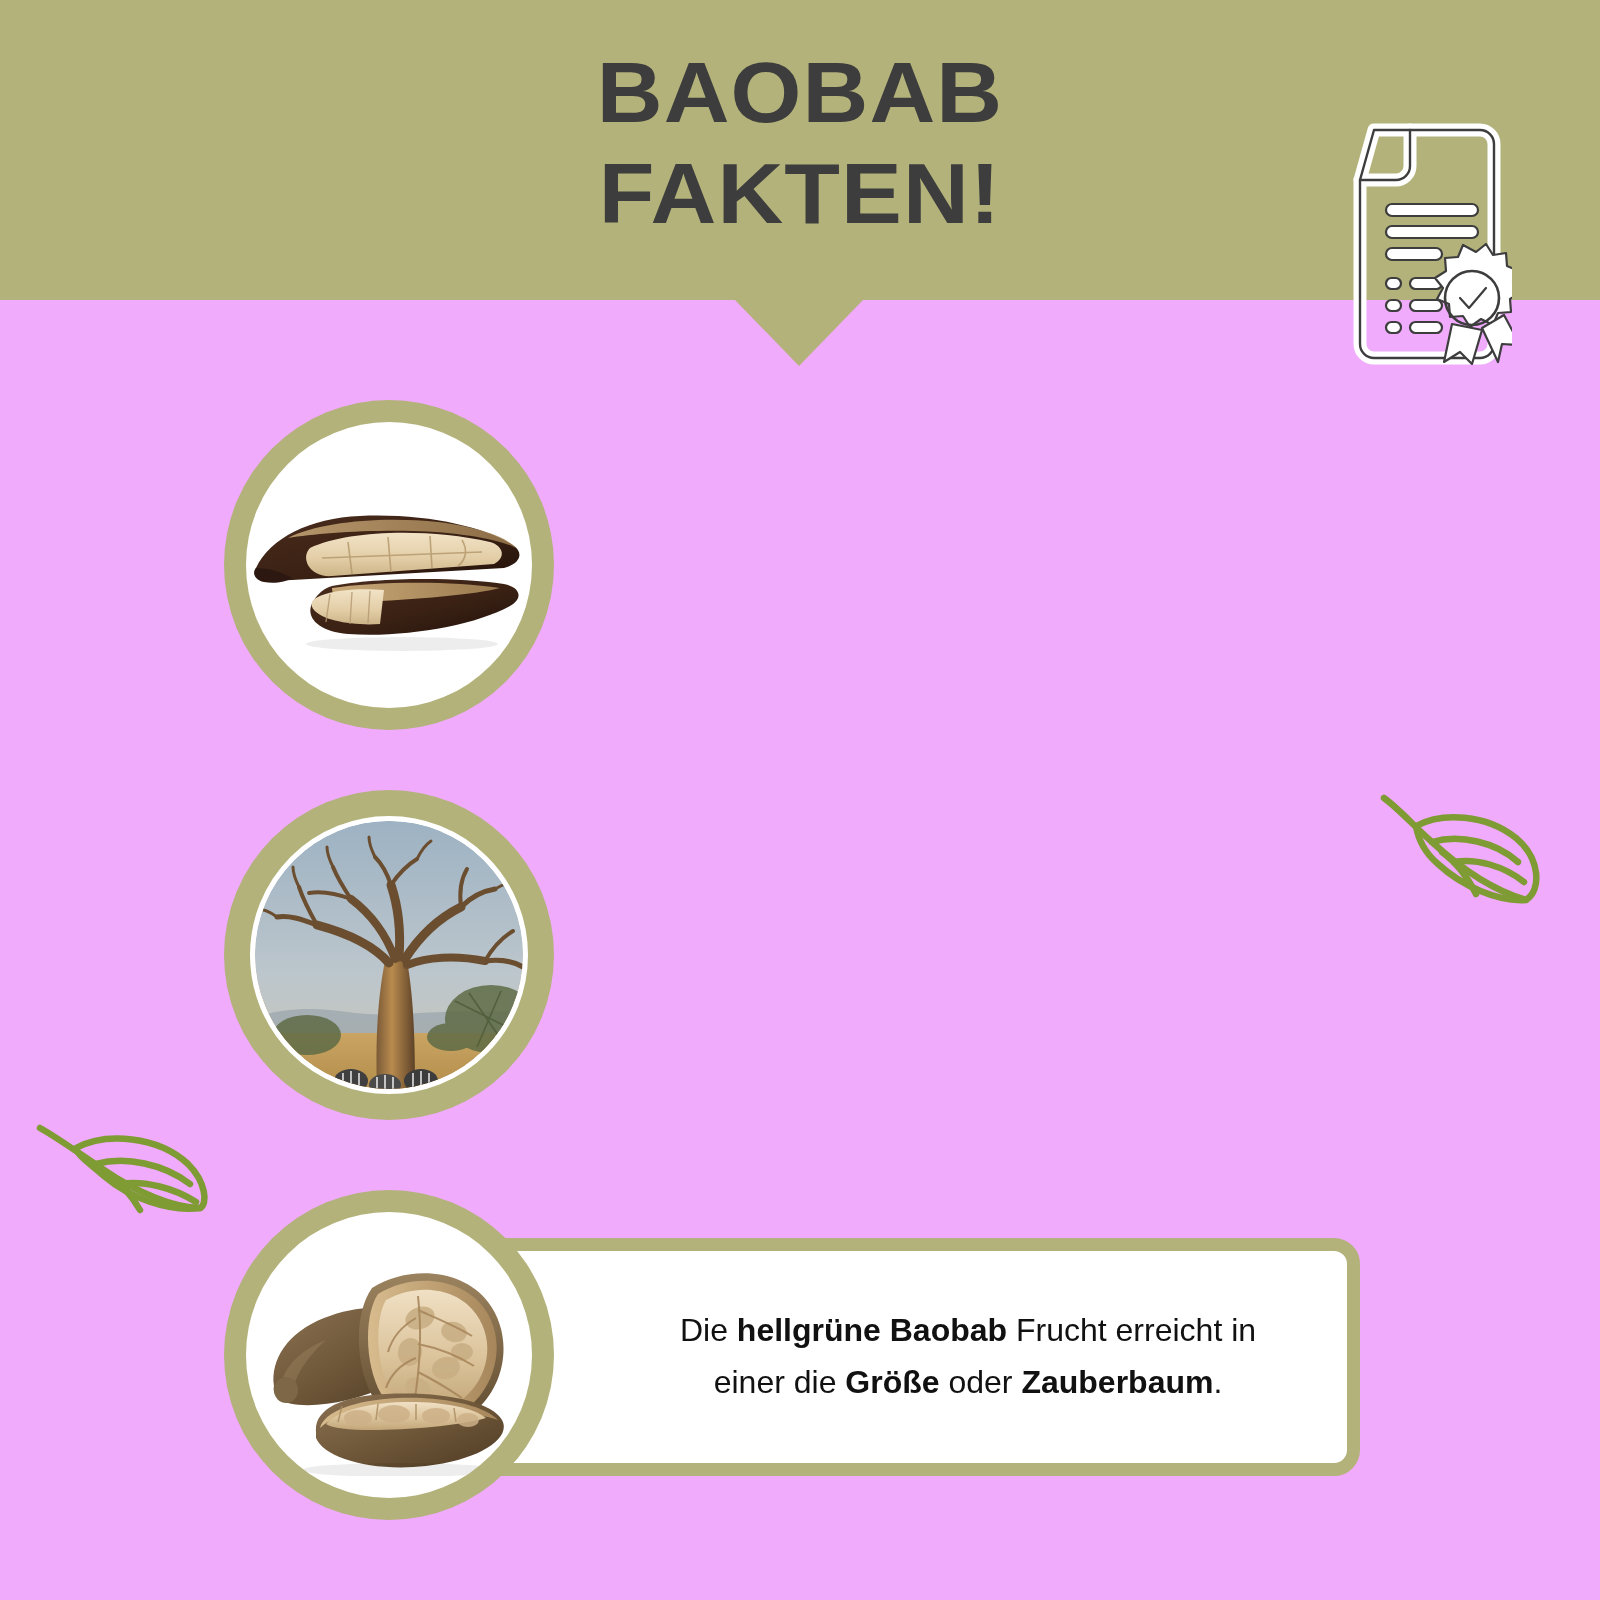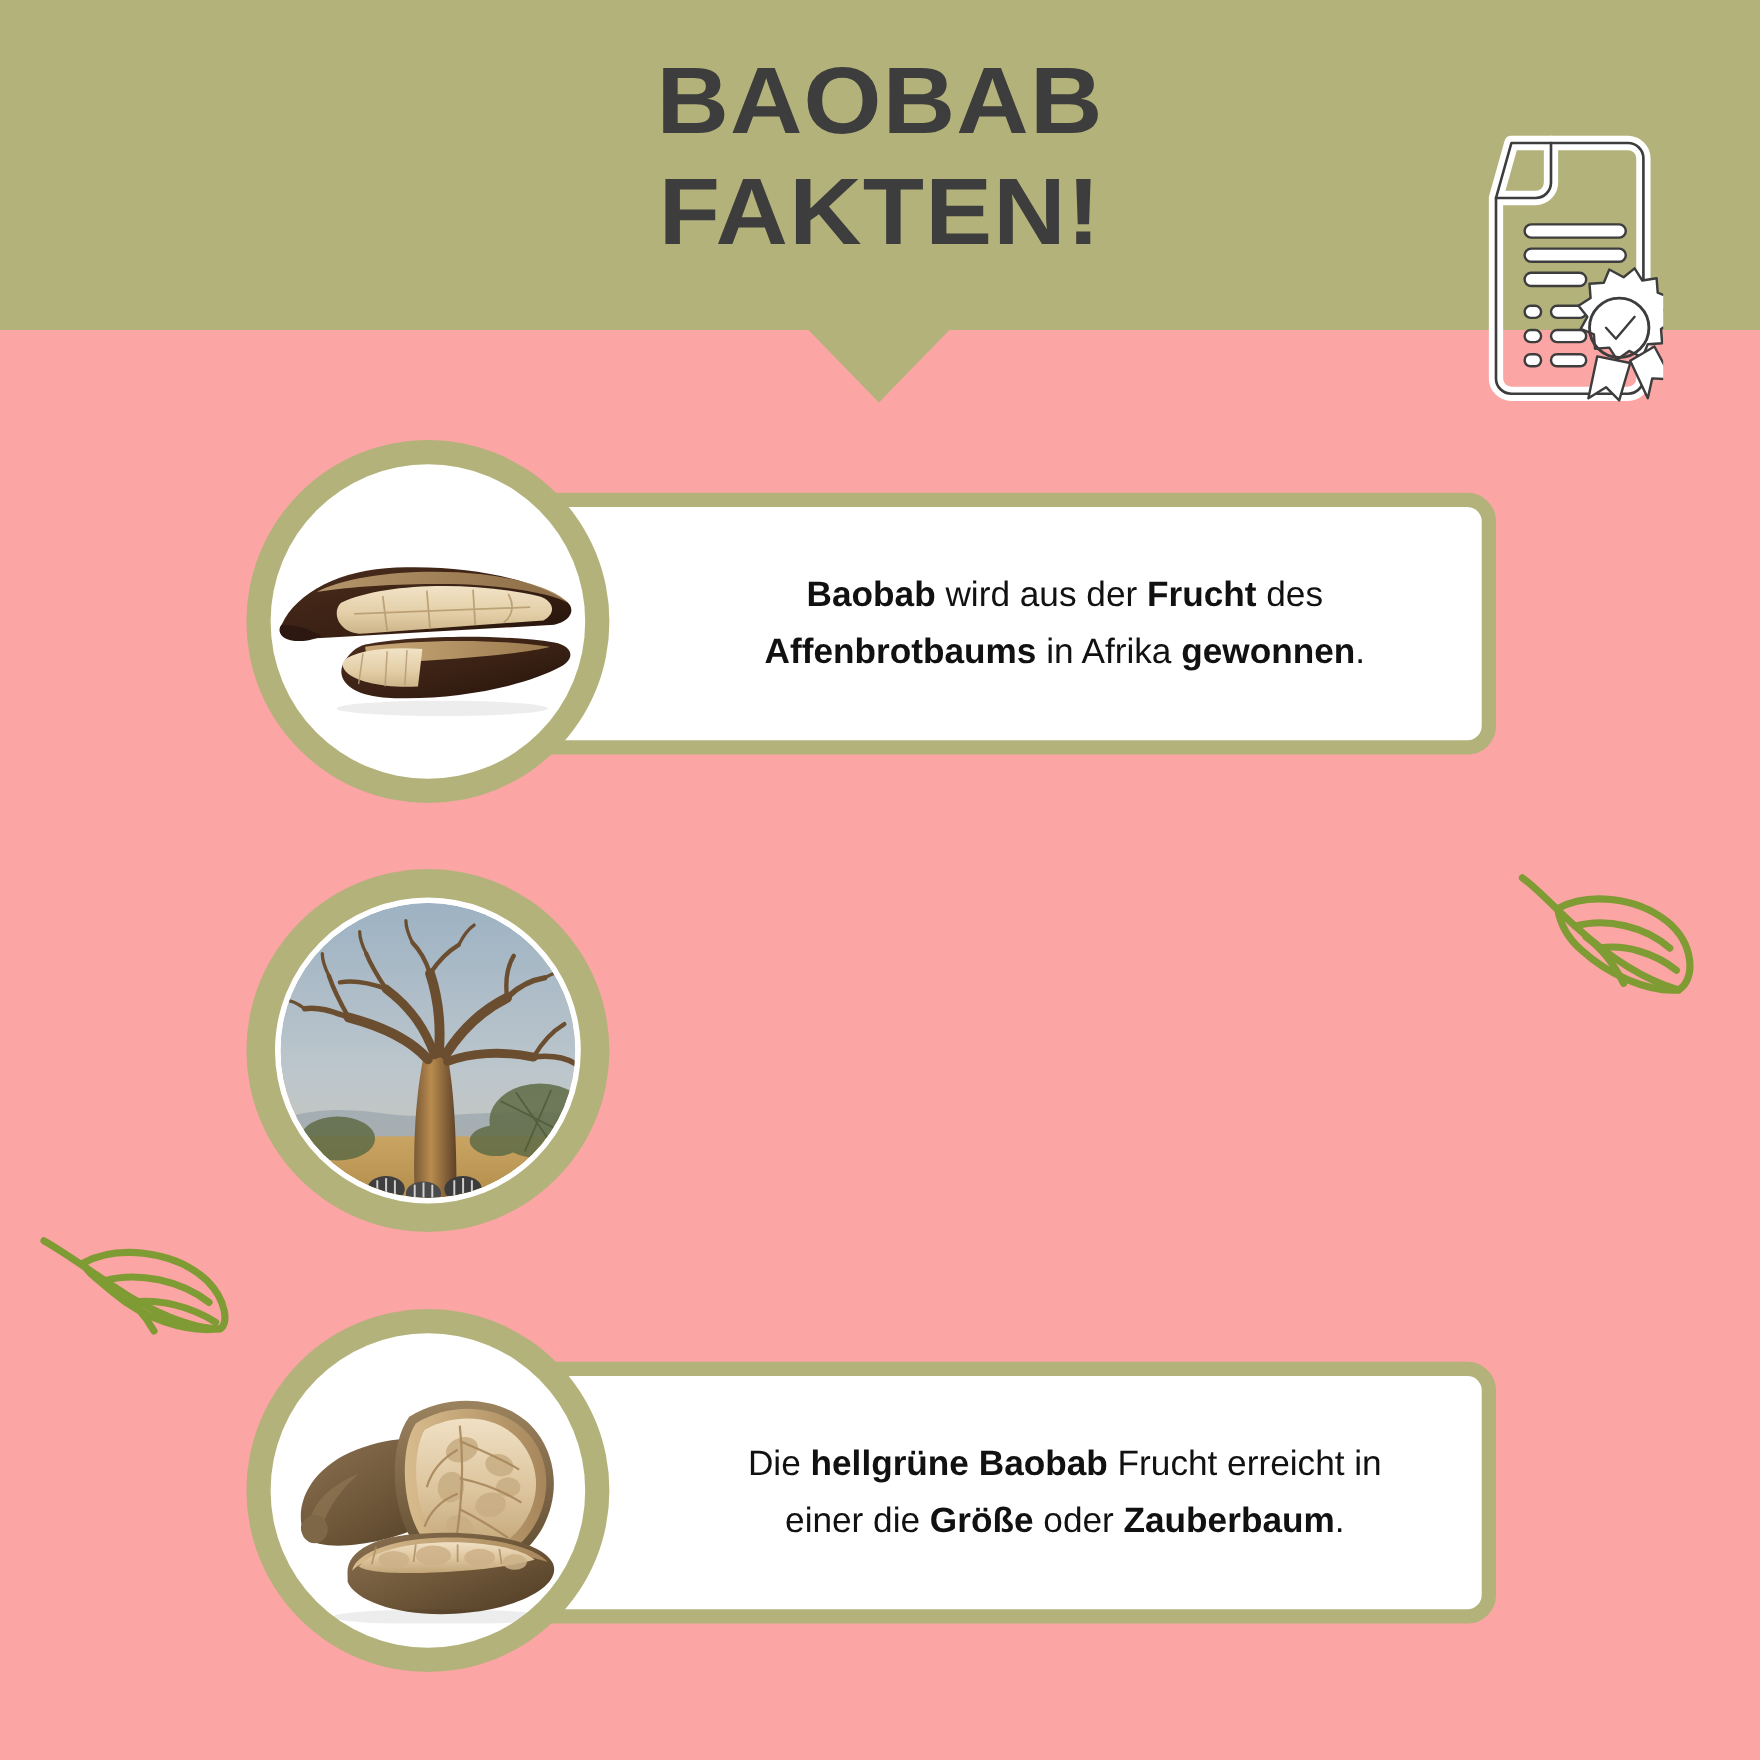--- a/index.html
+++ b/index.html
@@ -7,21 +7,21 @@
   html, body {
     width:1600px; height:1600px;
     background:#ffffff;
     font-family:"Liberation Sans", sans-serif;
     overflow:hidden;
   }
 
   #page {
     position:relative;
     width:1600px; height:1600px;
-    background:#fca5a5;
+    background:#f0abfc;
     overflow:hidden;
   }
 
   
   .header-banner {
     position:absolute;
     left:0; top:0;
     width:1600px; height:300px;
     background:#b3b27a;
   }
@@ -175,27 +175,20 @@
         <path d="M20 40 l9 10 l17 -20" fill="none" stroke="#ffffff" stroke-width="11" stroke-linecap="round" stroke-linejoin="round"></path>
         <path d="M20 40 l9 10 l17 -20" fill="none" stroke="#3d3d3d" stroke-width="2.2" stroke-linecap="round" stroke-linejoin="round"></path>
         <path d="M12 66 l-8 38 l16 -10 l12 12 l10 -34 Z" fill="#ffffff" stroke="#3d3d3d" stroke-width="2.2" stroke-linejoin="round"></path>
         <path d="M42 70 l16 34 l4 -18 l18 1 l-16 -30 Z" fill="#ffffff" stroke="#3d3d3d" stroke-width="2.2" stroke-linejoin="round"></path>
       </g>
     </svg>
   </div>
 
   <div class="fact-row r1">
 
-    <div class="fact-card">
-      <div class="fact-text">
-        <span>
-          <b>Baobab</b><span> wird aus der </span><b>Frucht</b><span> des </span><br><b>Affenbrotbaums</b><span> in Afrika </span><b>gewonnen</b><span>.</span>
-        </span>
-      </div>
-    </div>
 
     <div class="circle-frame">
       <div class="circle-inner">
         <svg class="pod1" viewBox="0 0 274 150">
           <defs>
             <linearGradient id="shellA" x1="0" y1="0" x2="1" y2="1">
               <stop offset="0%" stop-color="#4a2c1c"></stop>
                 <stop offset="55%" stop-color="#3a2114"></stop>
                 <stop offset="100%" stop-color="#23120a"></stop>
             </linearGradient>

